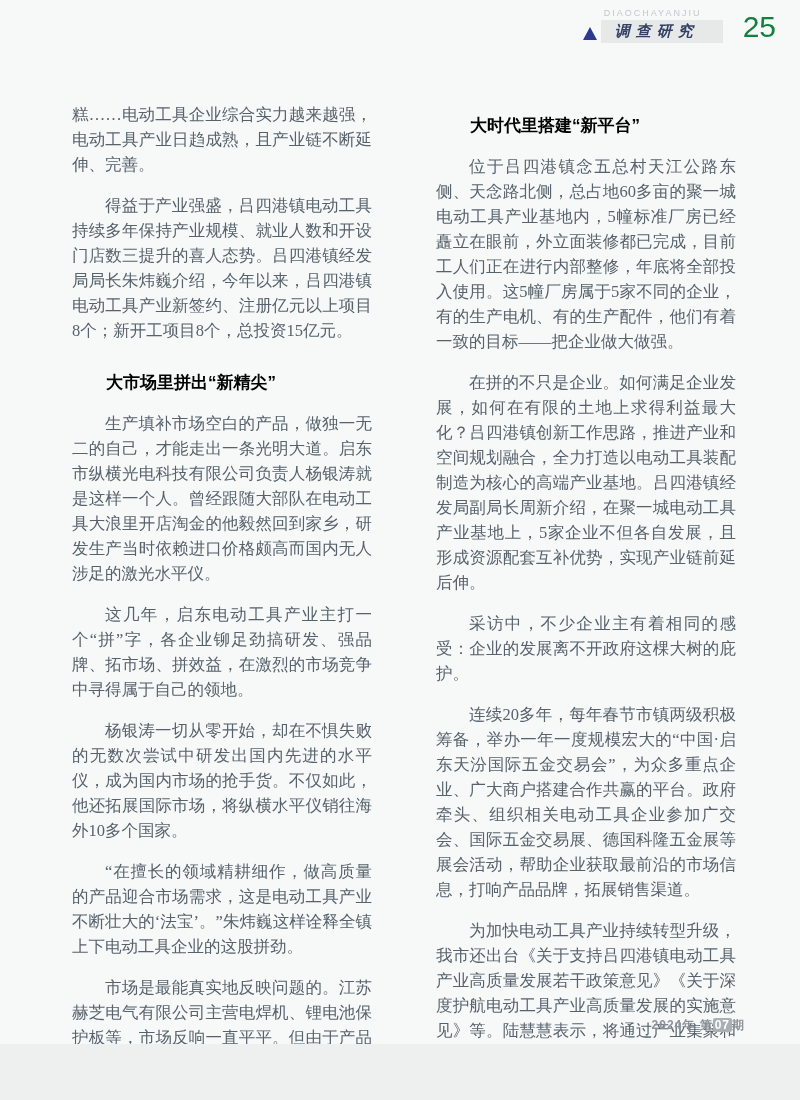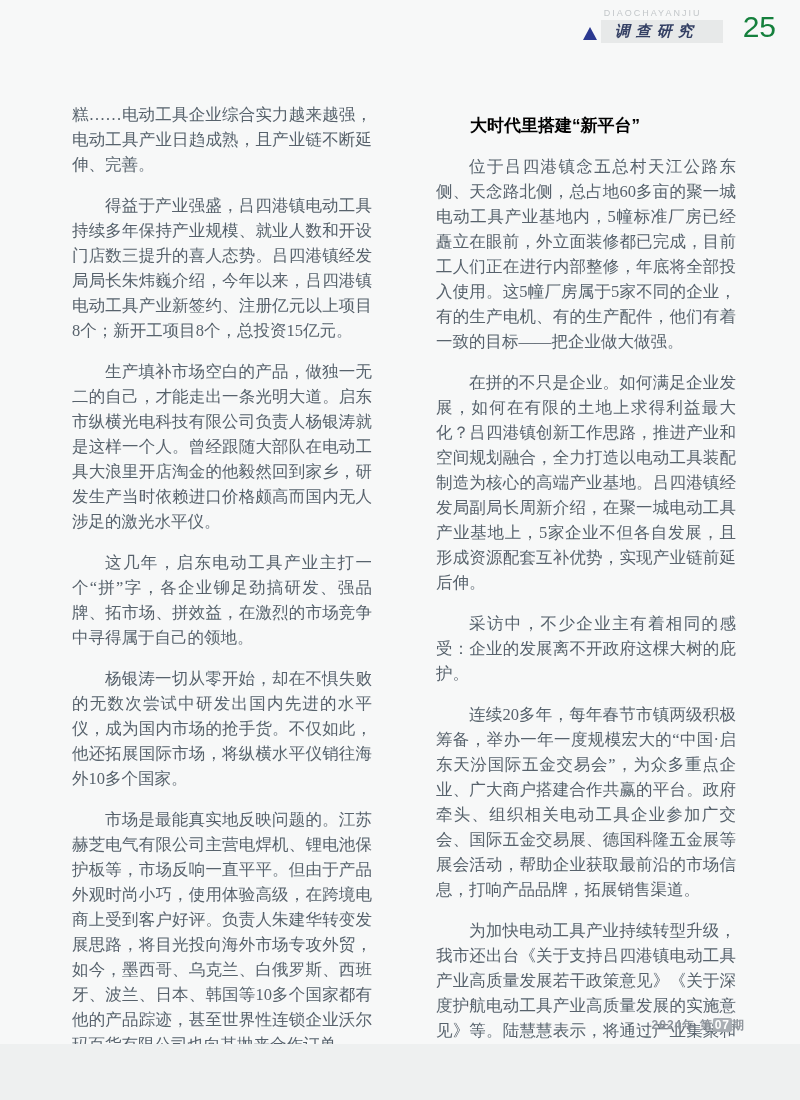--- a/index.html
+++ b/index.html
@@ -113,23 +113,25 @@
         <span class="triangle"></span>
         <span class="name-box">调查研究</span>
       </div>
     </div>
     <div class="page-num">25</div>
   </div>
 
   <div class="col col-left">
     <p class="cont">糕……电动工具企业综合实力越来越强，电动工具产业日趋成熟，且产业链不断延伸、完善。</p>
     <p class="para">得益于产业强盛，吕四港镇电动工具持续多年保持产业规模、就业人数和开设门店数三提升的喜人态势。吕四港镇经发局局长朱炜巍介绍，今年以来，吕四港镇电动工具产业新签约、注册亿元以上项目8个；新开工项目8个，总投资15亿元。</p>
+    <p class="heading">大市场里拼出“新精尖”</p>
     <p class="para">生产填补市场空白的产品，做独一无二的自己，才能走出一条光明大道。启东市纵横光电科技有限公司负责人杨银涛就是这样一个人。曾经跟随大部队在电动工具大浪里开店淘金的他毅然回到家乡，研发生产当时依赖进口价格颇高而国内无人涉足的激光水平仪。</p>
     <p class="para">这几年，启东电动工具产业主打一个“拼”字，各企业铆足劲搞研发、强品牌、拓市场、拼效益，在激烈的市场竞争中寻得属于自己的领地。</p>
     <p class="para">杨银涛一切从零开始，却在不惧失败的无数次尝试中研发出国内先进的水平仪，成为国内市场的抢手货。不仅如此，他还拓展国际市场，将纵横水平仪销往海外10多个国家。</p>
+    <p class="para">“在擅长的领域精耕细作，做高质量的产品迎合市场需求，这是电动工具产业不断壮大的‘法宝’。”朱炜巍这样诠释全镇上下电动工具企业的这股拼劲。</p>
     <p class="para">市场是最能真实地反映问题的。江苏赫芝电气有限公司主营电焊机、锂电池保护板等，市场反响一直平平。但由于产品外观时尚小巧，使用体验高级，在跨境电商上受到客户好评。负责人朱建华转变发展思路，将目光投向海外市场专攻外贸，如今，墨西哥、乌克兰、白俄罗斯、西班牙、波兰、日本、韩国等10多个国家都有他的产品踪迹，甚至世界性连锁企业沃尔玛百货有限公司也向其抛来合作订单。</p>
     <p class="para">当下，在任何产业都面临“卷”的严峻挑战下，我市电动工具企业纷纷走出“舒适圈”，探索新形势下的发展新路径，无论是东成、中吕齿轮等老牌企业，还是弗林特、芝麻工具等一批新兴骨干</p>
   </div>
 
   <div class="col col-right">
     <p class="heading">大时代里搭建“新平台”</p>
     <p class="para">位于吕四港镇念五总村天江公路东侧、天念路北侧，总占地60多亩的聚一城电动工具产业基地内，5幢标准厂房已经矗立在眼前，外立面装修都已完成，目前工人们正在进行内部整修，年底将全部投入使用。这5幢厂房属于5家不同的企业，有的生产电机、有的生产配件，他们有着一致的目标——把企业做大做强。</p>
     <p class="para">在拼的不只是企业。如何满足企业发展，如何在有限的土地上求得利益最大化？吕四港镇创新工作思路，推进产业和空间规划融合，全力打造以电动工具装配制造为核心的高端产业基地。吕四港镇经发局副局长周新介绍，在聚一城电动工具产业基地上，5家企业不但各自发展，且形成资源配套互补优势，实现产业链前延后伸。</p>
     <p class="para">采访中，不少企业主有着相同的感受：企业的发展离不开政府这棵大树的庇护。</p>
     <p class="para">连续20多年，每年春节市镇两级积极筹备，举办一年一度规模宏大的“中国·启东天汾国际五金交易会”，为众多重点企业、广大商户搭建合作共赢的平台。政府牵头、组织相关电动工具企业参加广交会、国际五金交易展、德国科隆五金展等展会活动，帮助企业获取最前沿的市场信息，打响产品品牌，拓展销售渠道。</p>

